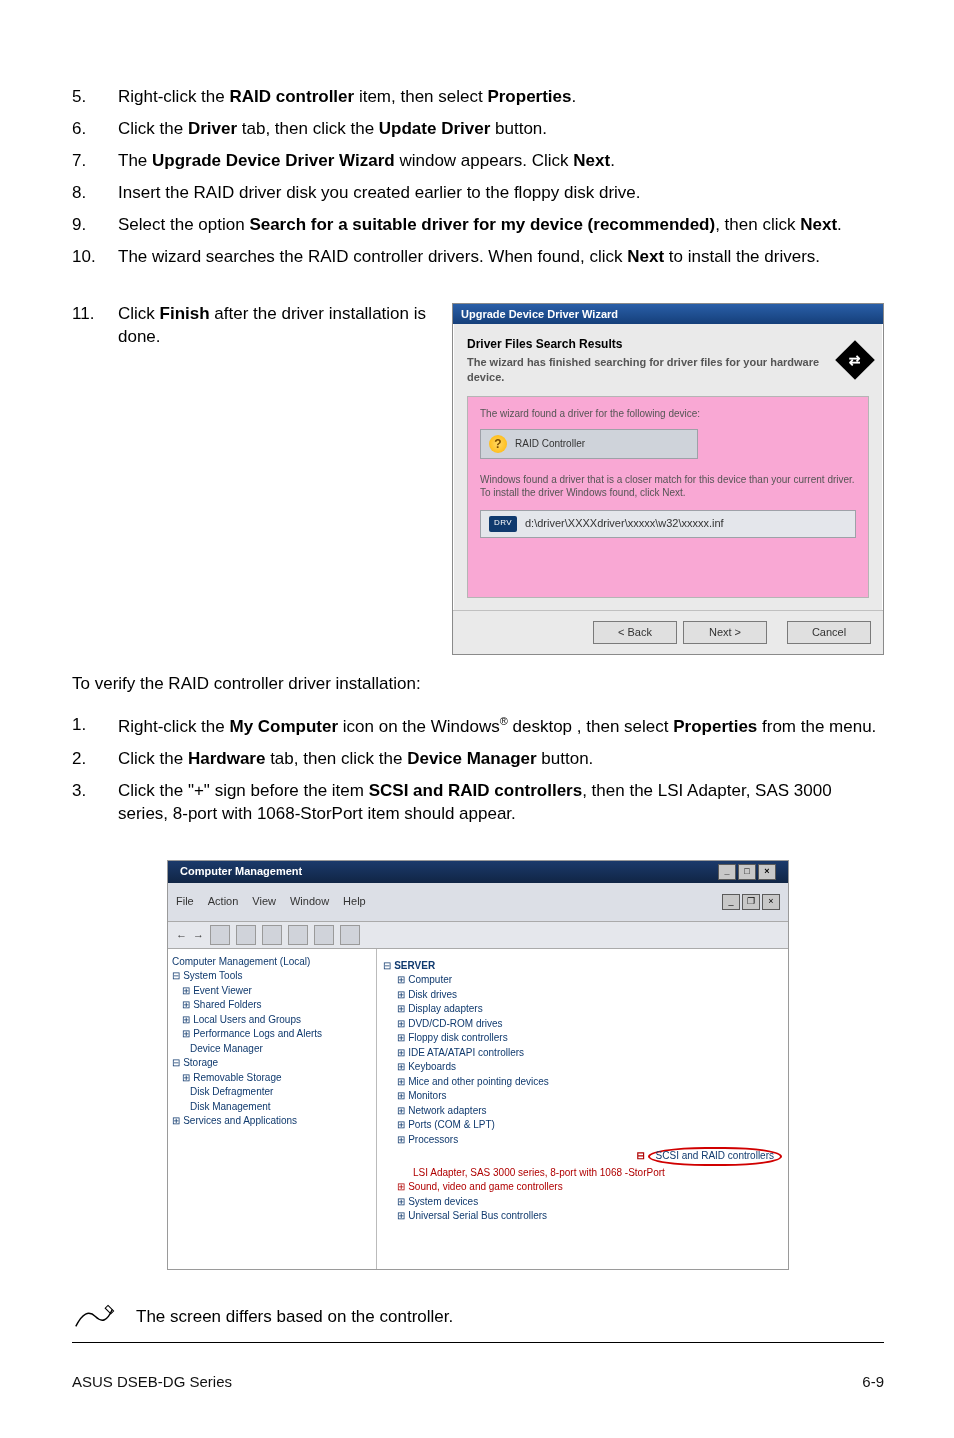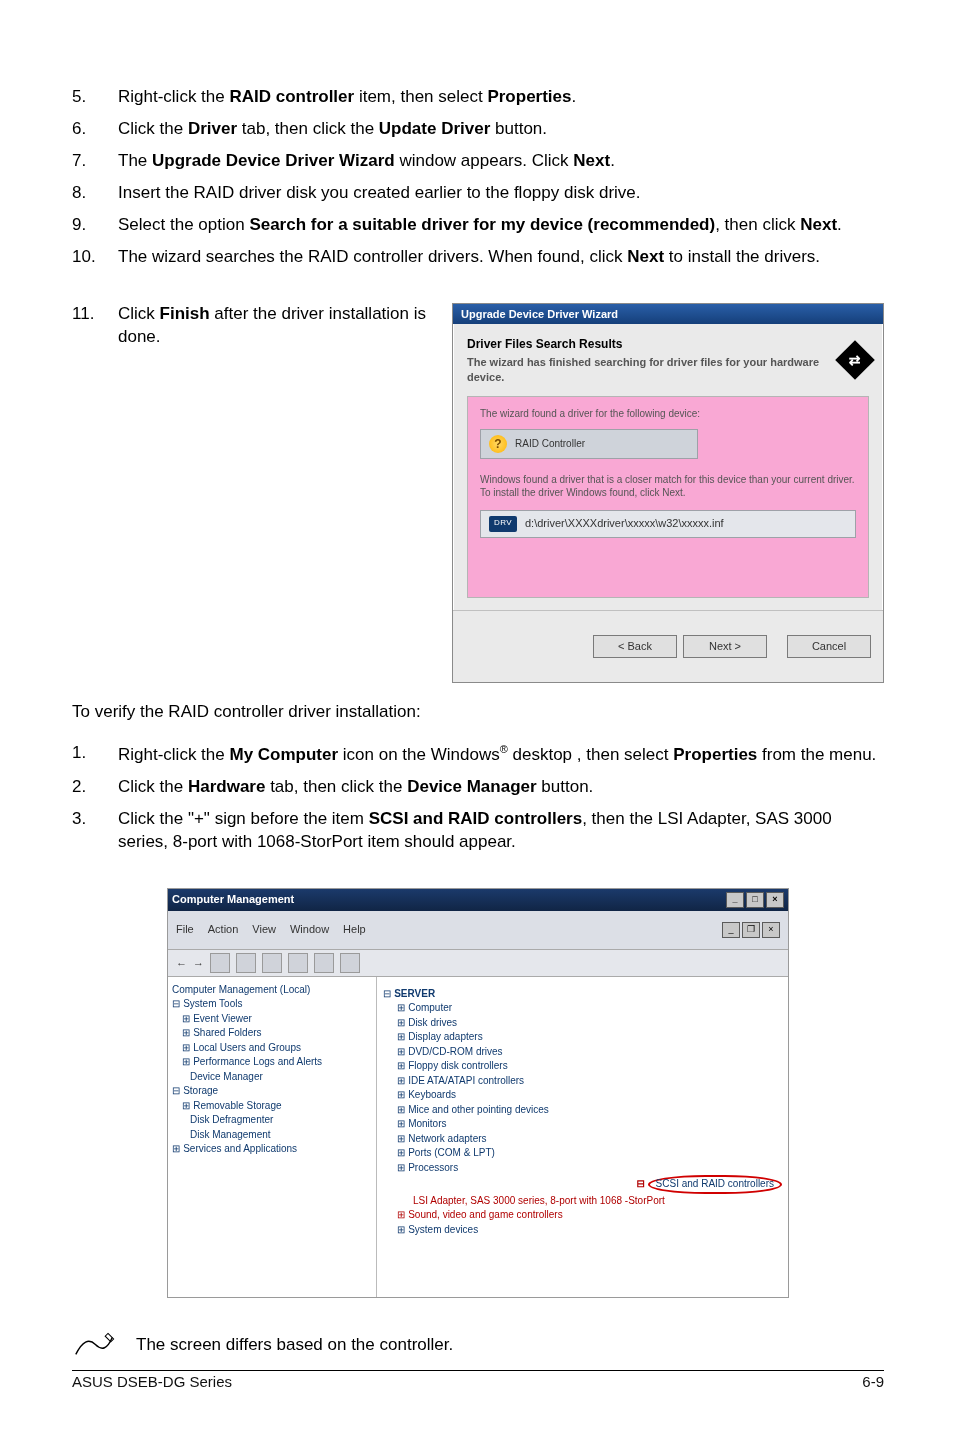--- a/index.html
+++ b/index.html
@@ -64,35 +64,35 @@
       border:1px solid #9ea1a8;background:#e4e6eb;
       padding:5px 8px;margin-top:10px;
     }
     .wiz-driverbox .ico{
       width:28px;height:16px;background:#103a6e;color:#fff;
       font-size:8px;display:flex;align-items:center;justify-content:center;
       border-radius:2px;letter-spacing:0.5px;
     }
     .wiz-btns{
       display:flex;justify-content:flex-end;gap:6px;
-      padding:24px 12px;border-top:1px solid #c0c0c0;background:#eaeaea;
+      padding:10px 12px;border-top:1px solid #c0c0c0;background:#eaeaea;
     }
     .wiz-btn{
       border:1px solid #7a7a7a;background:#e0e0e0;
       font-size:11px;padding:3px 14px;color:#333;min-width:54px;text-align:center;
     }
     .verify-hdr{margin:18px 0 18px 0;}
     .sup{font-size:11px;vertical-align:super;}
     .mgr-shot{
       width:620px;margin:18px auto 30px auto;
       border:1px solid #9a9a9a;background:#eaeaea;font-size:11px;color:#333;
     }
     .mgr-title{
       background:linear-gradient(#1b3a6b,#102545);color:#fff;
-      padding:3px 4px;font-weight:bold;
+      padding:3px 12px;font-weight:bold;
       display:flex;align-items:center;justify-content:space-between;
     }
     .mgr-winbtns{display:flex;gap:2px;}
     .winbtn{
       width:16px;height:14px;background:#c8c8c8;border:1px solid #5a5a5a;
       font-size:9px;line-height:12px;text-align:center;color:#000;
     }
     .mgr-menubar{
       background:#dcdfe6;padding:11px 8px;border-bottom:1px solid #aaa;
       display:flex;align-items:center;justify-content:space-between;
@@ -307,20 +307,21 @@
       <div class="tree-line" style="padding-left:14px">⊞ Keyboards</div>
       <div class="tree-line" style="padding-left:14px">⊞ Mice and other pointing devices</div>
       <div class="tree-line" style="padding-left:14px">⊞ Monitors</div>
       <div class="tree-line" style="padding-left:14px">⊞ Network adapters</div>
       <div class="tree-line" style="padding-left:14px">⊞ Ports (COM &amp; LPT)</div>
       <div class="tree-line" style="padding-left:14px">⊞ Processors</div>
       <div class="tree-line red" style="padding-left:14px">⊟ <span class="red-oval">SCSI and RAID controllers</span></div>
       <div class="tree-line red-c" style="padding-left:30px">LSI Adapter, SAS 3000 series, 8-port with 1068 -StorPort</div>
       <div class="tree-line red-c" style="padding-left:14px">⊞ Sound, video and game controllers</div>
       <div class="tree-line" style="padding-left:14px">⊞ System devices</div>
+      <div class="tree-line" style="padding-left:14px">⊞ Universal Serial Bus controllers</div>
     </div>
   </div>
 </div>
 
 <div class="note-row">
   <div class="note-icon">
     <svg viewBox="0 0 60 40">
           <path d="M4 32 Q18 4 32 18 Q46 32 56 8" stroke="#000" stroke-width="2" fill="none"></path>
           <path d="M50 2 L58 10 L54 14 L46 6 Z" fill="none" stroke="#000" stroke-width="1.5"></path>
         </svg>

